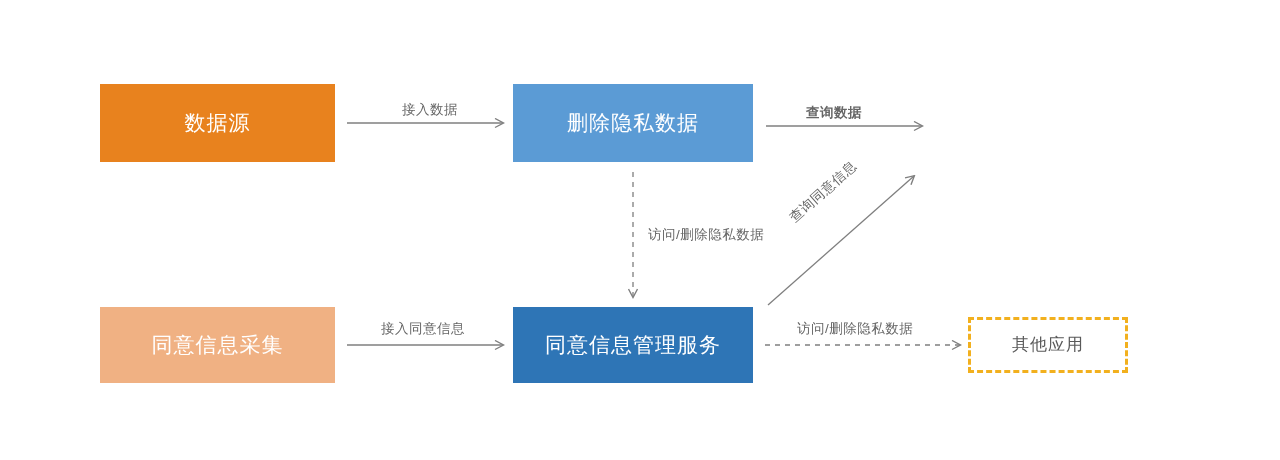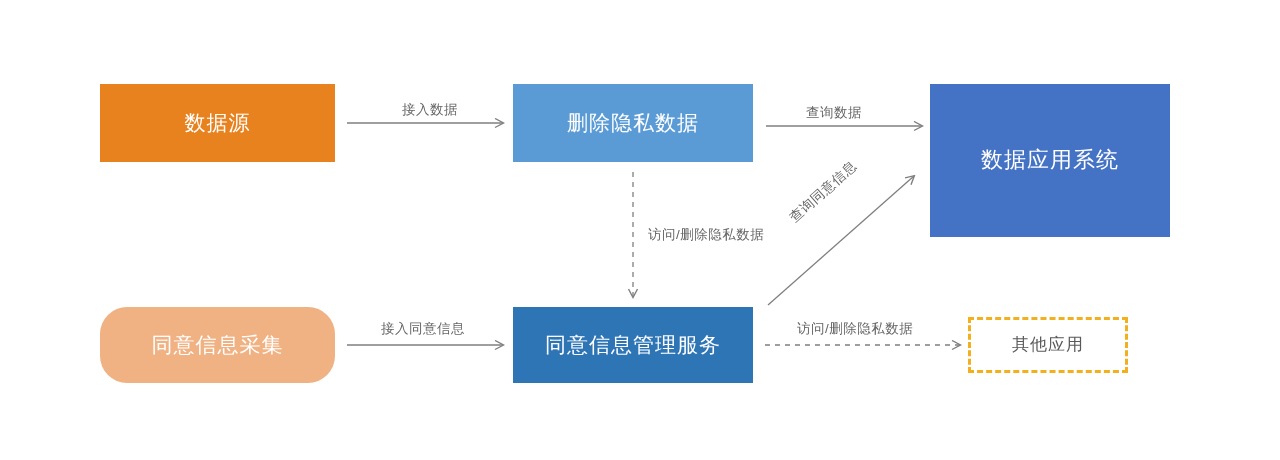--- a/index.html
+++ b/index.html
@@ -48,21 +48,20 @@
     left: 930px; top: 84px; width: 240px; height: 153px;
     background: #4472c4;
     color: #ffffff;
     font-size: 22px;
   }
   #node-consent-collect {
     left: 100px; top: 307px; width: 235px; height: 76px;
     background: #f0b183;
     color: #ffffff;
     font-size: 21px;
-    border-radius: 27px;
   }
   #node-consent-service {
     left: 513px; top: 307px; width: 240px; height: 76px;
     background: #2e75b6;
     color: #ffffff;
     font-size: 21px;
   }
   #node-other-app {
     left: 968px; top: 317px; width: 160px; height: 56px;
     background: #ffffff;
@@ -74,21 +73,21 @@
 
   
   .edge-label {
     position: absolute;
     color: #666666;
     font-size: 13.5px;
     white-space: nowrap;
     letter-spacing: 0.5px;
   }
   #label-ingest-data      { left: 402px; top: 101px; }
-  #label-query-data       { left: 806px; top: 104px; }
+  #label-query-data       { left: 806px; top: 104px; font-weight: bold; }
   #label-ingest-consent   { left: 381px; top: 320px; font-family: Liberation Mono, monospace; }
   #label-access-delete-b  { left: 797px; top: 320px; }
   #label-access-delete-v  { left: 648px; top: 226px; }
   #label-query-consent    {
     left: 786px; top: 213px;
     transform: rotate(-41.5deg);
     transform-origin: left top;
   }
 
   
@@ -128,23 +127,20 @@
   </svg>
 
   <div class="node" id="node-data-source">
     <span class="node-label">数据源</span>
   </div>
 
   <div class="node" id="node-dataset-mgmt">
     <span class="node-label">删除隐私数据</span>
   </div>
 
-  <div class="node" id="node-data-app-system">
-    <span class="node-label">数据应用系统</span>
-  </div>
 
   <div class="node" id="node-consent-collect">
     <span class="node-label">同意信息采集</span>
   </div>
 
   <div class="node" id="node-other-app">
     <span class="node-label">其他应用</span>
   </div>
 
   <div class="node" id="node-consent-service">

